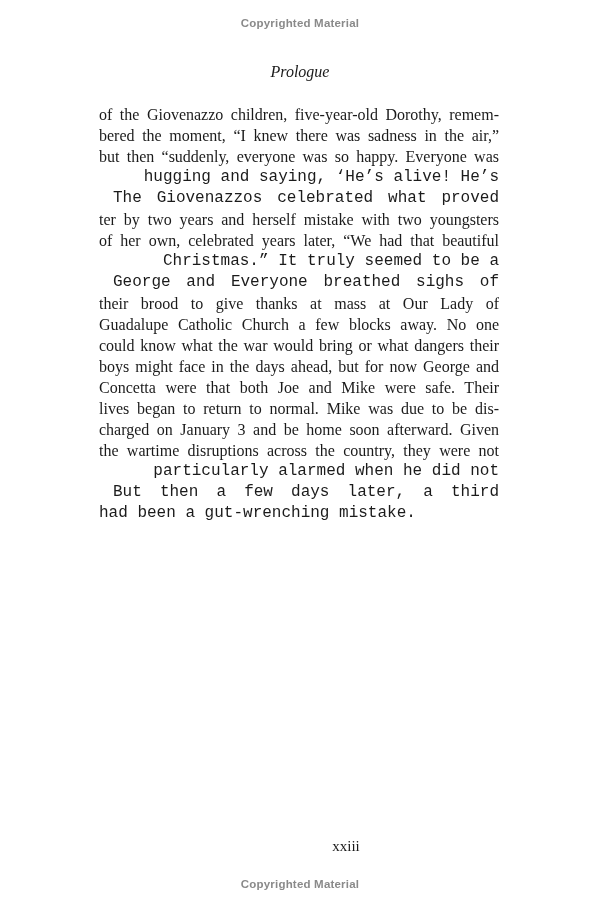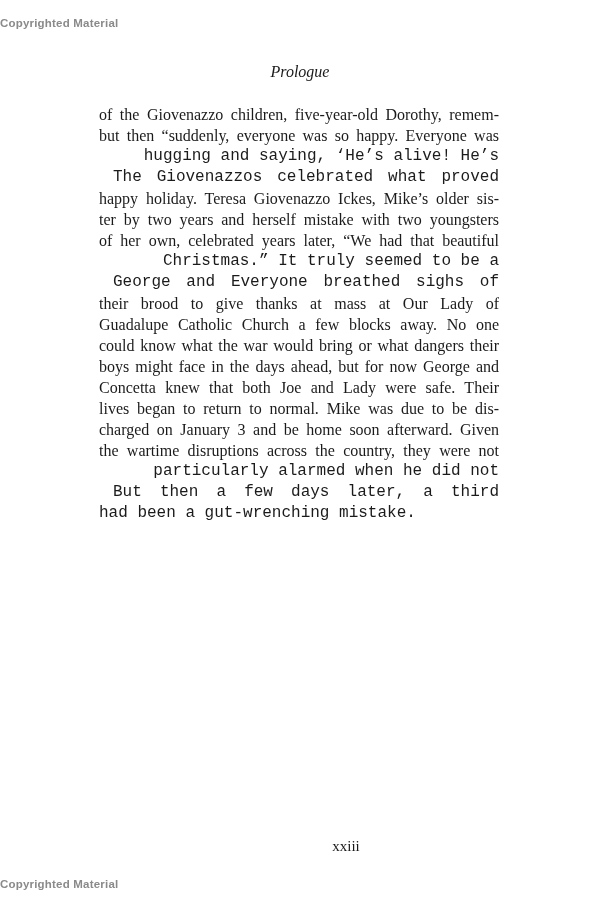--- a/index.html
+++ b/index.html
@@ -6,20 +6,21 @@
   body {
     width: 600px;
     height: 912px;
     background: #ffffff;
     position: relative;
     overflow: hidden;
   }
   .copyright {
     position: absolute;
     width: 100%;
+    text-align: center;
     font-family: "Liberation Sans", sans-serif;
     font-weight: bold;
     font-size: 11.5px;
     color: #8a8a8a;
     letter-spacing: 0.2px;
   }
   .copyright-top { top: 17px; }
   .copyright-bottom { top: 878px; }
   .chapter-title {
     position: absolute;
@@ -70,33 +71,33 @@
 </style>
 </head>
 <body>
 
 <div class="copyright copyright-top">Copyrighted Material</div>
 
 <div class="chapter-title">Prologue</div>
 
 <div class="text-block">
     <div class="line">of the Giovenazzo children, five-year-old Dorothy, remem-</div>
+    <div class="line">bered the moment, “I knew there was sadness in the air,”</div>
     <div class="line">but then “suddenly, everyone was so happy. Everyone was</div>
     <div class="line last">hugging and saying, ‘He’s alive! He’s alive!’”</div>
     <div class="line indent">The Giovenazzos celebrated what proved to be a very</div>
-    <div class="line">happy holiday. Teresa Giovenazzo Ickes, Mike’s older sis-</div>
     <div class="line">ter by two years and herself mistake with two youngsters</div>
     <div class="line">of her own, celebrated years later, “We had that beautiful</div>
     <div class="line last">Christmas.” It truly seemed to be a Christmas miracle.</div>
     <div class="line indent">George and Everyone breathed sighs of relief and took</div>
     <div class="line">their brood to give thanks at mass at Our Lady of</div>
     <div class="line">Guadalupe Catholic Church a few blocks away. No one</div>
     <div class="line">could know what the war would bring or what dangers their</div>
     <div class="line">boys might face in the days ahead, but for now George and</div>
-    <div class="line">Concetta knew that both Joe and Lady were safe. Their</div>
+    <div class="line">Concetta were that both Joe and Mike were safe. Their</div>
     <div class="line">lives began to return to normal. Mike was due to be dis-</div>
     <div class="line">charged on January 3 and be home soon afterward. Given</div>
     <div class="line">the wartime disruptions across the country, they were not</div>
     <div class="line last">particularly alarmed when he did not arrive as everyone.</div>
     <div class="line indent">But then a few days later, a third telegram arrived. There</div>
     <div class="line last">had been a gut-wrenching mistake.</div>
   </div>
 
 <div class="page-number">xxiii</div>
 

